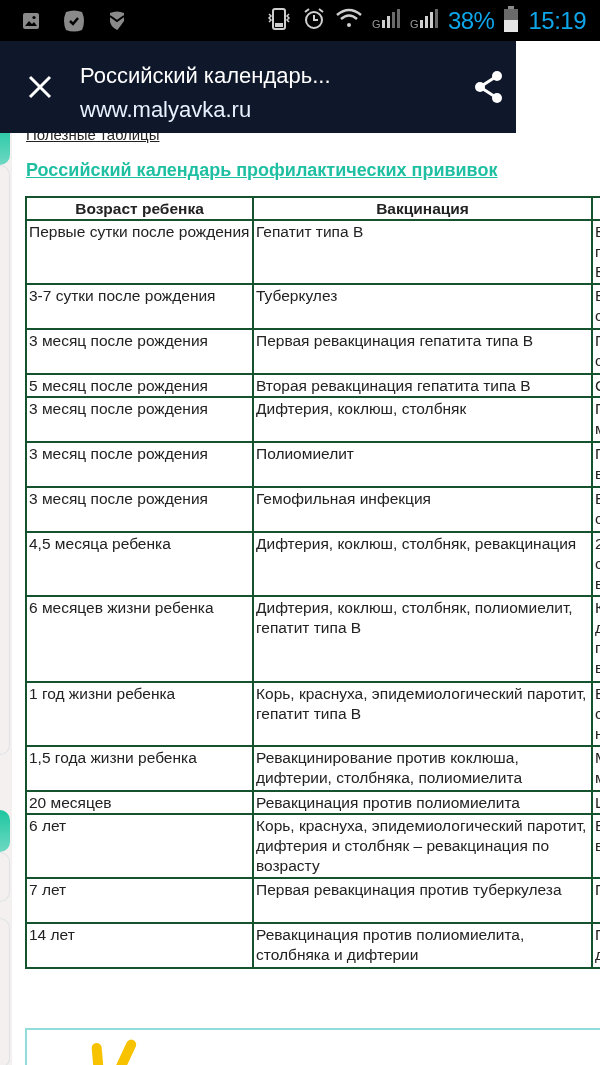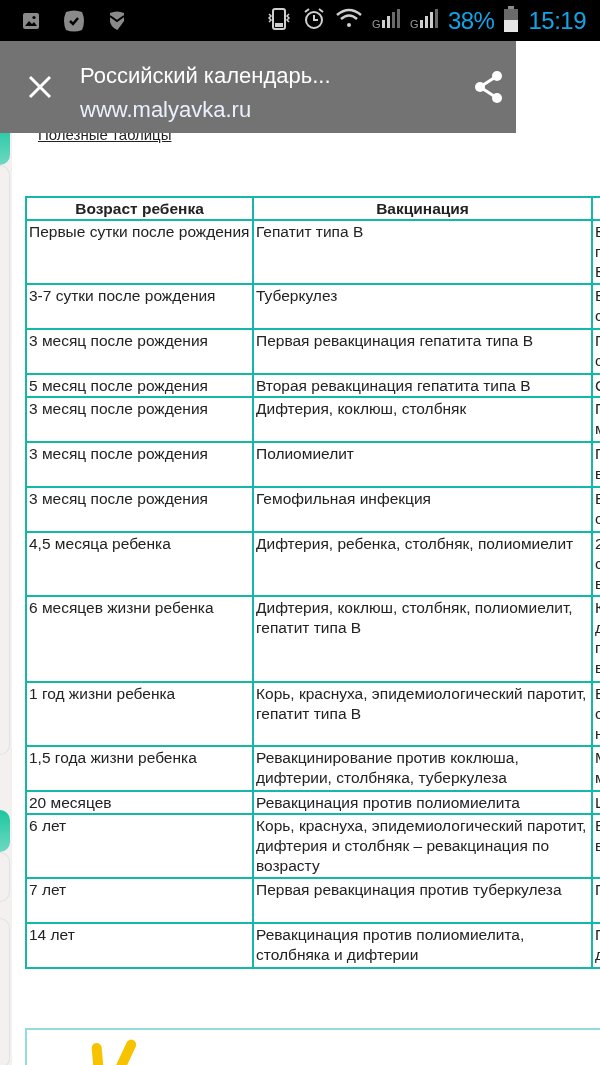--- a/index.html
+++ b/index.html
@@ -7,38 +7,38 @@
   body { font-family: "Liberation Sans", "DejaVu Sans", sans-serif; position: relative; }
 
   
   .statusbar { position: absolute; left: 0; top: 0; width: 600px; height: 41px; background: #000; color: #d8d8d8; }
   .sb-left { position: absolute; left: 22px; top: 9px; display: flex; gap: 22px; align-items: center; }
   .sb-right { position: absolute; right: 14px; top: 4px; height: 34px; display: flex; align-items: center; gap: 10px; }
   .sb-text { font-size: 24px; color: #0ea5e9; letter-spacing: -0.5px; }
   .sb-ico { display: inline-block; }
 
   
-  .toolbar { position: absolute; left: 0; top: 41px; width: 516px; height: 92px; background: #737373; color: #fff; }
+  .toolbar { position: absolute; left: 0; top: 41px; width: 516px; height: 92px; background: #0f172a; color: #fff; }
   .tb-close { position: absolute; left: 24px; top: 30px; width: 32px; height: 32px; cursor: pointer; }
   .tb-title { position: absolute; left: 80px; top: 22px; font-size: 22px; color: #fff; white-space: nowrap; }
   .tb-url { position: absolute; left: 80px; top: 56px; font-size: 22px; color: #e9f0fe; }
   .tb-share { position: absolute; left: 472px; top: 29px; width: 34px; height: 34px; cursor: pointer; }
   .tb-menu { position: absolute; left: 550px; top: 30px; width: 24px; height: 34px; cursor: pointer; }
 
   
   .page { position: absolute; left: 0; top: 133px; width: 600px; height: 932px; overflow: hidden; background: #fff; }
   .left-rail { position: absolute; left: 0; top: 0; width: 12px; height: 932px; background: #f3f0ef; }
   .rail-card { position: absolute; left: -12px; width: 22px; border: 1px solid #dfe3e6; border-left: none; border-radius: 0 10px 10px 0; background: #f3f0ef; }
   .rail-accent { position: absolute; left: -12px; width: 22px; border-radius: 0 10px 10px 0; background: linear-gradient(#1cc6a0, #6fd9c3); }
 
-  .crumb { position: absolute; left: 26px; top: -7px; font-size: 15px; color: #222; text-decoration: underline; margin-left: 12px; }
+  .crumb { position: absolute; left: 26px; top: -7px; font-size: 15px; color: #222; text-decoration: underline; }
   .heading { position: absolute; left: 26px; top: 27px; font-size: 18px; font-weight: bold; color: #1fbfa2; text-decoration: underline; white-space: nowrap; cursor: pointer; }
 
   table.vax { position: absolute; left: 25px; top: 63px; border-collapse: collapse; table-layout: fixed; width: 640px; font-size: 15.5px; color: #222; }
-  table.vax th, table.vax td { border: 2px solid #14b8a6; vertical-align: top; padding: 1px 2px 0 2px; line-height: 20px; overflow: hidden; margin-left: 24px; }
+  table.vax th, table.vax td { border: 2px solid #14532d; vertical-align: top; padding: 1px 2px 0 2px; line-height: 20px; overflow: hidden; margin-left: 24px; }
   table.vax th { font-weight: bold; text-align: center; height: 23px; line-height: 19px; padding-top: 1px; }
   table.vax td.c3 { white-space: nowrap; }
 
   .promo { position: absolute; left: 25px; top: 895px; width: 600px; height: 60px; border: 2px solid #93dcdc; border-right: none; }
   .sun-ray { position: absolute; background: #f7c300; border-radius: 6px; }
 </style>
 </head>
 <body>
 
 <div class="statusbar">
@@ -143,20 +143,21 @@
 
 <div class="page">
   <div class="left-rail"></div>
   <div class="rail-accent" style="top:-10px;height:42px;"></div>
   <div class="rail-card" style="top:32px;height:590px;"></div>
   <div class="rail-accent" style="top:677px;height:42px;"></div>
   <div class="rail-card" style="top:719px;height:50px;"></div>
   <div class="rail-card" style="top:785px;height:150px;"></div>
 
   <div class="crumb">Полезные таблицы</div>
+  <div class="heading">Российский календарь профилактических прививок</div>
 
   <table class="vax">
     <colgroup>
         <col style="width:227px">
         <col style="width:339px">
         <col style="width:74px">
       </colgroup>
     <thead>
       <tr>
         <th>Возраст ребенка</th>
@@ -216,21 +217,21 @@
         <tr style="height: 45px;">
           <td>3 месяц после рождения</td>
           <td>Гемофильная инфекция</td>
           <td class="c3">
             <div>В</div>
             <div>с</div>
           </td>
         </tr>
         <tr style="height: 64px;">
           <td>4,5 месяца ребенка</td>
-          <td>Дифтерия, ребенка, столбняк, полиомиелит</td>
+          <td>Дифтерия, коклюш, столбняк, ревакцинация</td>
           <td class="c3">
             <div>2</div>
             <div>с</div>
             <div>в</div>
           </td>
         </tr>
         <tr style="height: 86px;">
           <td>6 месяцев жизни ребенка</td>
           <td>Дифтерия, коклюш, столбняк, полиомиелит, гепатит типа В</td>
           <td class="c3">
@@ -244,21 +245,21 @@
           <td>1 год жизни ребенка</td>
           <td>Корь, краснуха, эпидемиологический паротит, гепатит типа В</td>
           <td class="c3">
             <div>В</div>
             <div>с</div>
             <div>н</div>
           </td>
         </tr>
         <tr style="height: 45px;">
           <td>1,5 года жизни ребенка</td>
-          <td>Ревакцинирование против коклюша, дифтерии, столбняка, туберкулеза</td>
+          <td>Ревакцинирование против коклюша, дифтерии, столбняка, полиомиелита</td>
           <td class="c3">
             <div>М</div>
             <div>м</div>
           </td>
         </tr>
         <tr style="height: 22px;">
           <td>20 месяцев</td>
           <td>Ревакцинация против полиомиелита</td>
           <td class="c3">
             <div>Ш</div>

